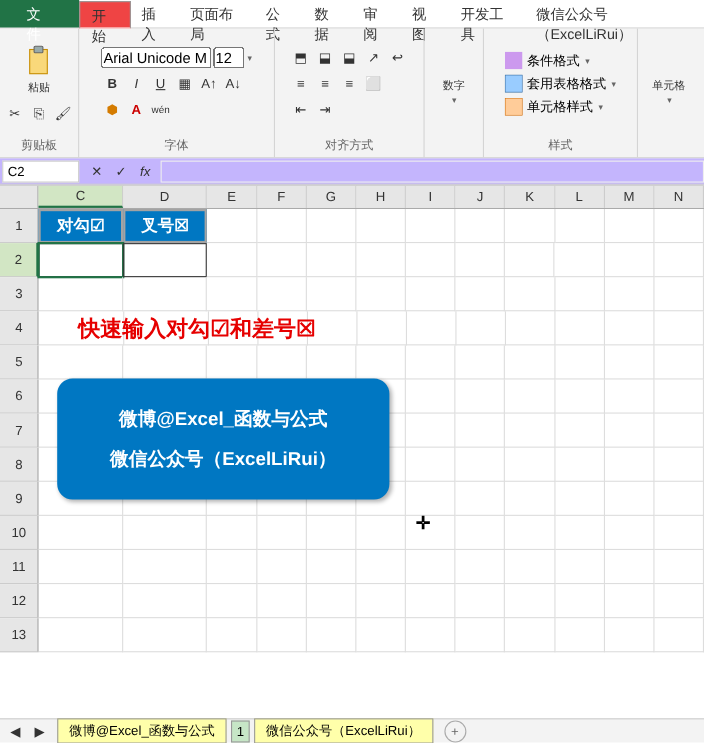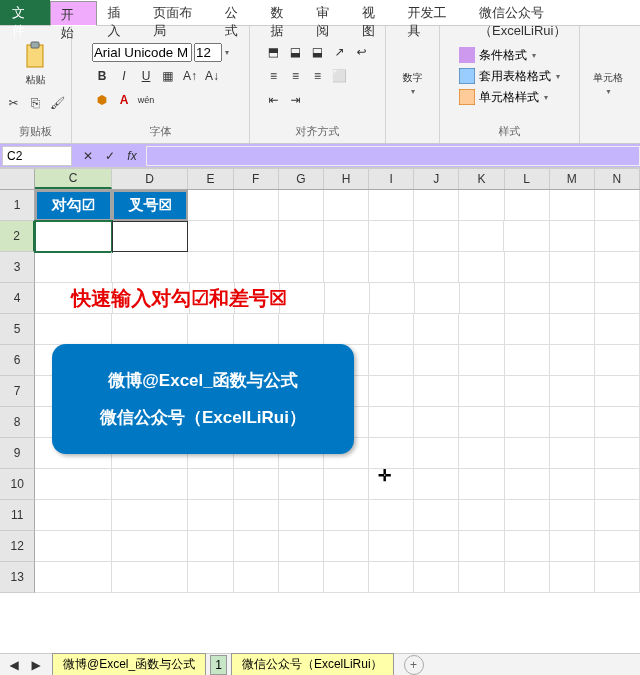--- a/index.html
+++ b/index.html
@@ -1,20 +1,20 @@
 <!DOCTYPE html>
 <html><head>
 <meta charset="utf-8">
 <style>
 * { margin: 0; padding: 0; box-sizing: border-box; font-family: Arial, "Microsoft YaHei", sans-serif; }
 body { background: #fff; width: 640px; height: 675px; overflow: hidden; font-size: 12px; }
 .menubar { display: flex; background: #fff; border-bottom: 1px solid #ccc; height: 26px; }
 .menutab { padding: 4px 10px; cursor: pointer; color: #333; font-size: 13px; }
-.menutab.file { background: #217346; color: #fff; padding: 4px 12px; }
-.menutab.active { background: #f0abfc; border: 1px solid #999; border-bottom: 1px solid #fff; position: relative; top: 1px; }
+.menutab.file { background: #217346; color: #fff; padding: 4px 24px; }
+.menutab.active { background: #ef4444; border: 1px solid #999; border-bottom: 1px solid #fff; position: relative; top: 1px; }
 .ribbon { display: flex; background: #f3f3f3; border-bottom: 1px solid #ccc; height: 118px; }
 .rgroup { border-right: 1px solid #d4d4d4; padding: 4px 6px; display: flex; flex-direction: column; justify-content: space-between; align-items: center; }
 .rgroup-label { font-size: 11px; color: #666; text-align: center; padding-top: 2px; }
 .rgroup-body { flex: 1; display: flex; flex-direction: column; justify-content: center; gap: 4px; }
 .big-btn { display: flex; flex-direction: column; align-items: center; justify-content: center; gap: 2px; padding: 2px; cursor: pointer; }
 .big-btn .lbl { font-size: 10px; color: #333; }
 .row { display: flex; align-items: center; gap: 2px; }
 .icon-btn { width: 20px; height: 20px; display: flex; align-items: center; justify-content: center; cursor: pointer; color: #333; }
 .font-name { width: 100px; }
 .font-size { width: 28px; }

